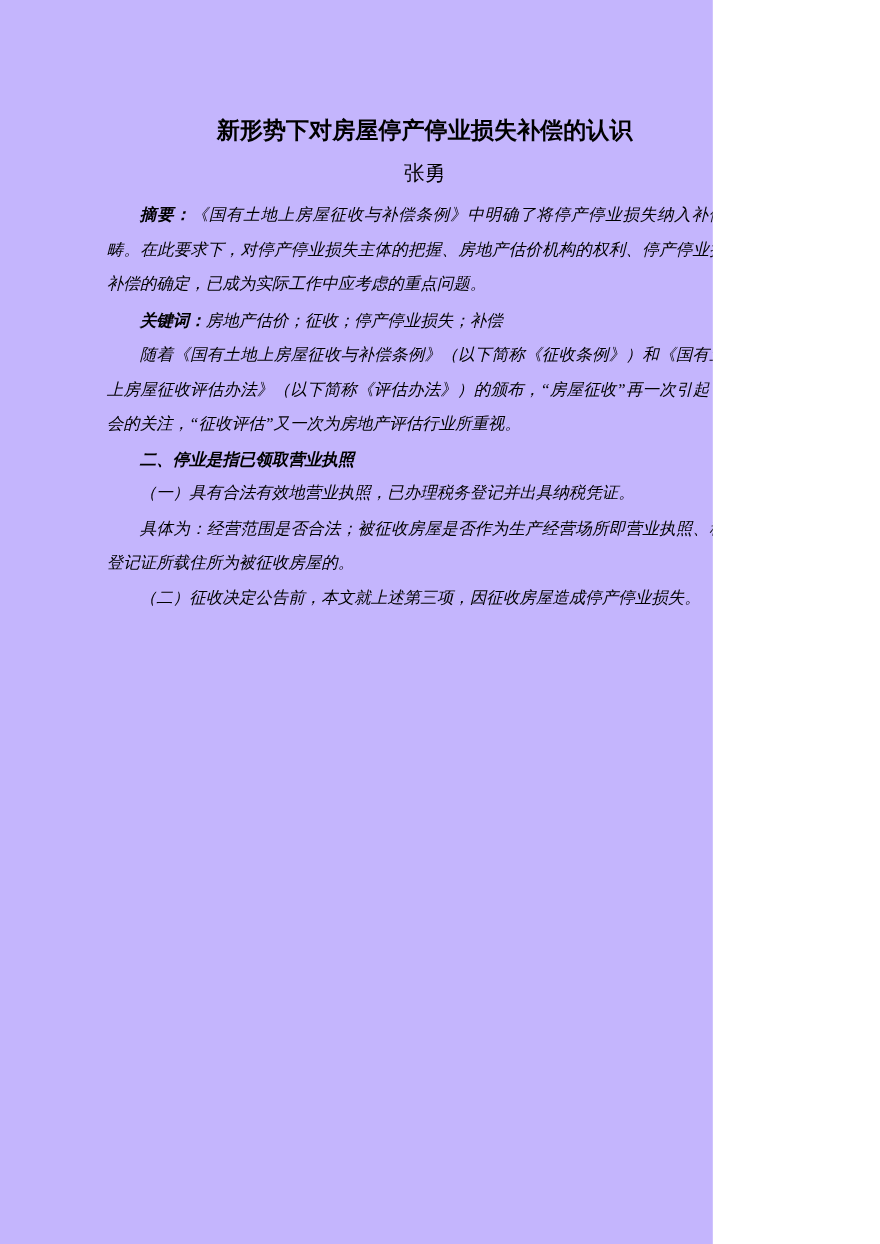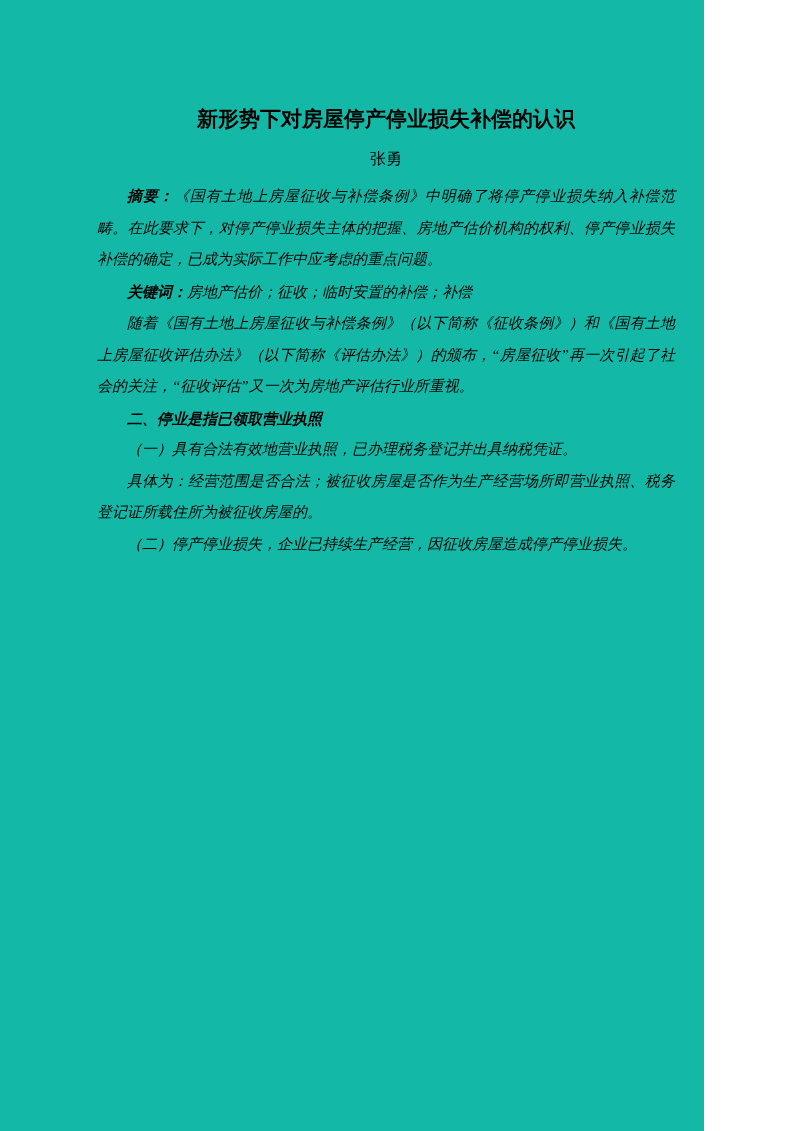--- a/index.html
+++ b/index.html
@@ -2,43 +2,43 @@
 <html><head>
 <meta charset="utf-8">
 <style>
   html, body {
     margin: 0;
     padding: 0;
     background: #ffffff;
   }
   .page {
     position: relative;
-    width: 704px;
+    width: 648px;
     height: 1131px;
-    background: #14b8a6;
+    background: #c4b5fd;
     overflow: hidden;
     color: #000000;
     font-family: "Liberation Serif", serif;
   }
   .content {
     margin-left: 97px;
     width: 578px;
   }
   .title {
     margin: 0;
     padding-top: 102px;
     font-size: 21px;
     line-height: 34px;
     font-weight: bold;
     text-align: center;
     font-family: "Liberation Sans", sans-serif;
   }
   .author {
     margin: 8px 0 0 0;
-    font-size: 16px;
+    font-size: 19px;
     line-height: 30px;
     text-align: center;
     font-weight: normal;
   }
   .body {
     margin-top: 6px;
     font-size: 15px;
     line-height: 31.5px;
     text-align: justify;
     text-justify: inter-ideograph;
@@ -65,31 +65,31 @@
   <div class="content">
 
     <h1 class="title">新形势下对房屋停产停业损失补偿的认识</h1>
 
     <div class="author">张勇</div>
 
     <div class="body">
 
       <p><span class="lead">摘要：</span><span>《国有土地上房屋征收与补偿条例》中明确了将停产停业损失纳入补偿范畴。在此要求下，对停产停业损失主体的把握、房地产估价机构的权利、停产停业损失补偿的确定，已成为实际工作中应考虑的重点问题。</span></p>
 
-      <p><span class="lead">关键词：</span><span>房地产估价；征收；临时安置的补偿；补偿</span></p>
+      <p><span class="lead">关键词：</span><span>房地产估价；征收；停产停业损失；补偿</span></p>
 
 
       <p>随着《国有土地上房屋征收与补偿条例》（以下简称《征收条例》）和《国有土地上房屋征收评估办法》（以下简称《评估办法》）的颁布，“房屋征收”再一次引起了社会的关注，“征收评估”又一次为房地产评估行业所重视。</p>
 
 
       <p class="heading">二、停业是指已领取营业执照</p>
 
 
       <p>（一）具有合法有效地营业执照，已办理税务登记并出具纳税凭证。</p>
 
       <p>具体为：经营范围是否合法；被征收房屋是否作为生产经营场所即营业执照、税务登记证所载住所为被征收房屋的。</p>
 
-      <p>（二）停产停业损失，企业已持续生产经营，因征收房屋造成停产停业损失。</p>
+      <p>（二）征收决定公告前，本文就上述第三项，因征收房屋造成停产停业损失。</p>
 
 
     </div>
   </div>
 </div>
 
 </body></html>

